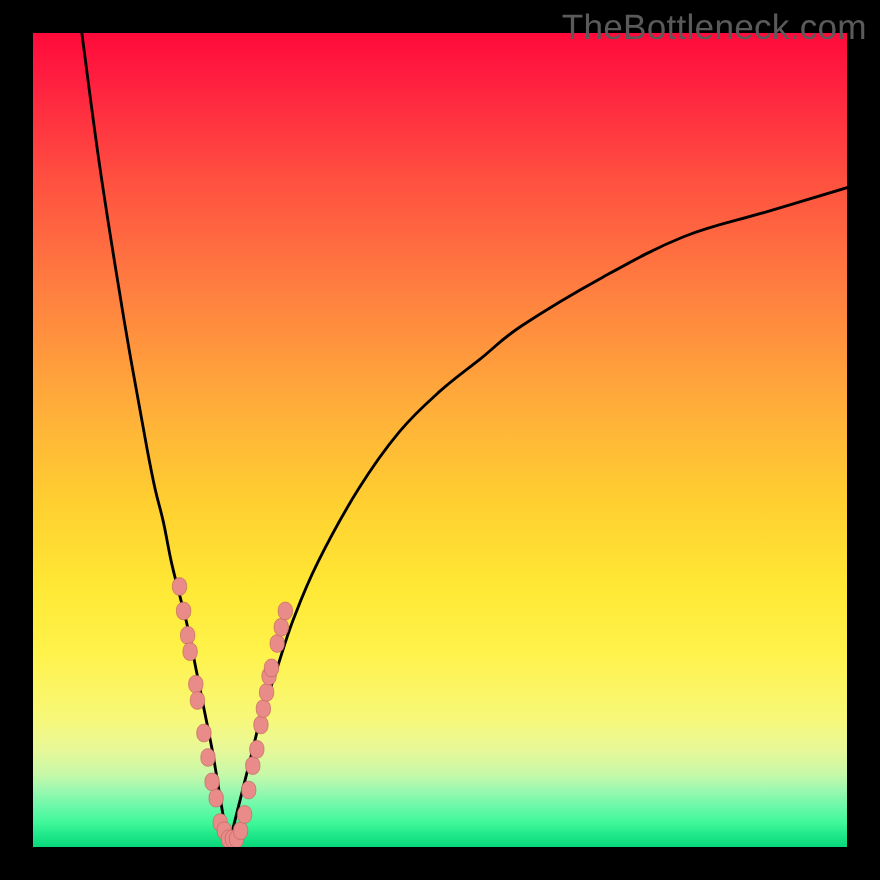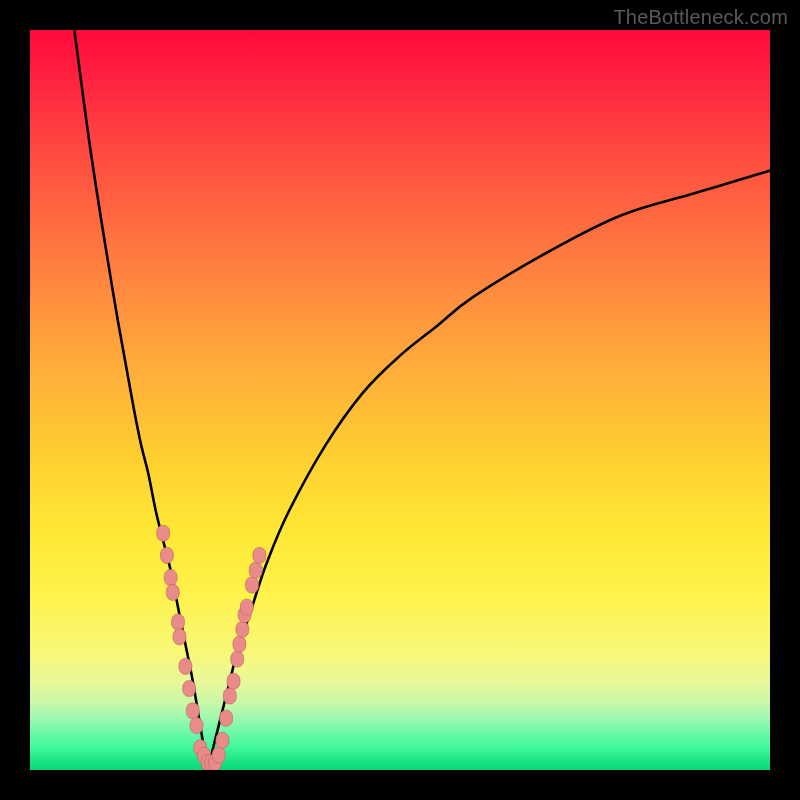--- a/index.html
+++ b/index.html
@@ -54,21 +54,21 @@
     left: 0;
     top: 0;
     width: 100%;
     height: 100%;
   }
   .watermark {
     position: absolute;
     top: 6px;
     right: 12px;
     color: #5a5a5a;
-    font-size: 20px;
+    font-size: 32px;
     font-weight: 500;
     letter-spacing: 0.2px;
   }
 </style>
 </head>
 <body>
 
 <div class="frame">
   <div class="plot-area">
     <div class="gradient"></div>

